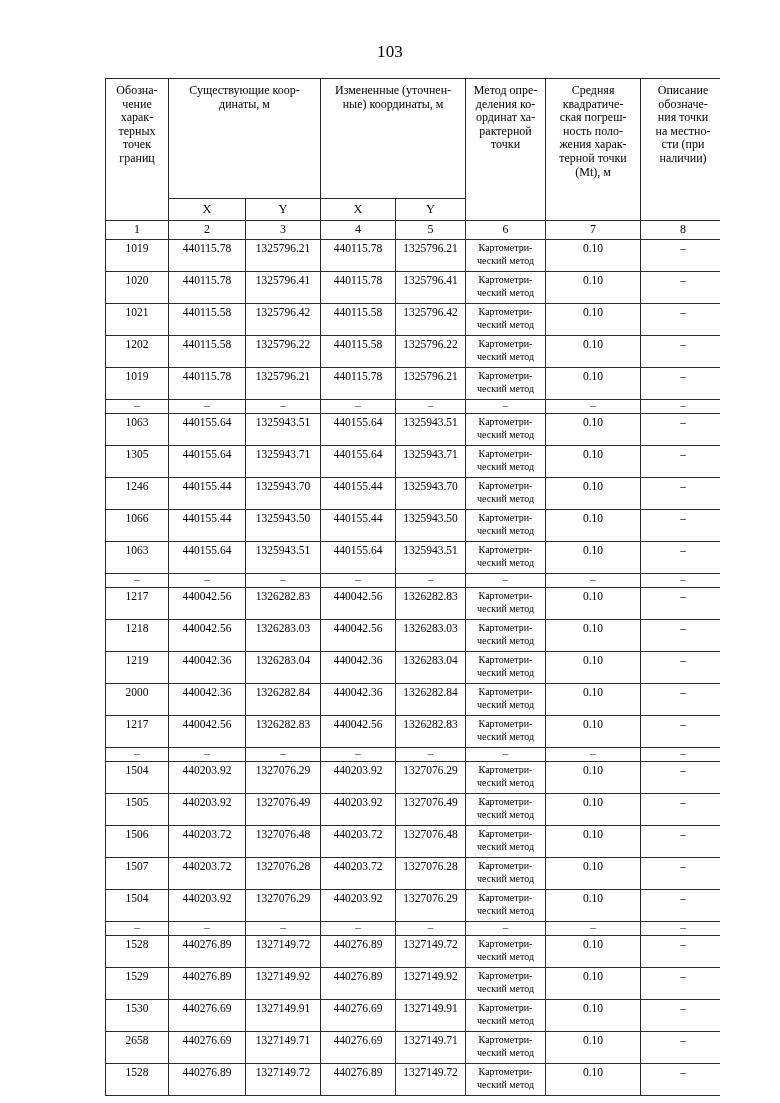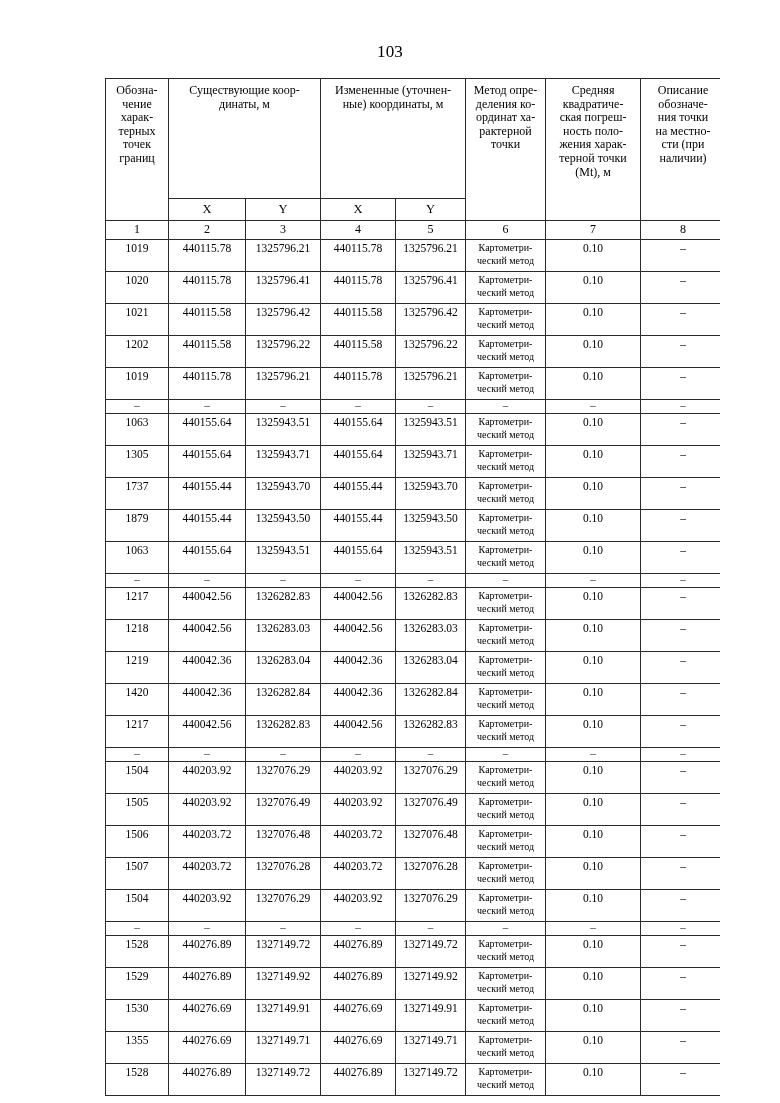--- a/index.html
+++ b/index.html
@@ -242,31 +242,31 @@
             <td>1305</td>
             <td>440155.64</td>
             <td>1325943.71</td>
             <td>440155.64</td>
             <td>1325943.71</td>
             <td class="method">Картометри-<br>ческий метод</td>
             <td>0.10</td>
             <td>–</td>
           </tr>
           <tr class="data-row">
-            <td>1737</td>
+            <td>1246</td>
             <td>440155.44</td>
             <td>1325943.70</td>
             <td>440155.44</td>
             <td>1325943.70</td>
             <td class="method">Картометри-<br>ческий метод</td>
             <td>0.10</td>
             <td>–</td>
           </tr>
           <tr class="data-row">
-            <td>1879</td>
+            <td>1066</td>
             <td>440155.44</td>
             <td>1325943.50</td>
             <td>440155.44</td>
             <td>1325943.50</td>
             <td class="method">Картометри-<br>ческий метод</td>
             <td>0.10</td>
             <td>–</td>
           </tr>
           <tr class="data-row">
             <td>1063</td>
@@ -312,21 +312,21 @@
             <td>1219</td>
             <td>440042.36</td>
             <td>1326283.04</td>
             <td>440042.36</td>
             <td>1326283.04</td>
             <td class="method">Картометри-<br>ческий метод</td>
             <td>0.10</td>
             <td>–</td>
           </tr>
           <tr class="data-row">
-            <td>1420</td>
+            <td>2000</td>
             <td>440042.36</td>
             <td>1326282.84</td>
             <td>440042.36</td>
             <td>1326282.84</td>
             <td class="method">Картометри-<br>ческий метод</td>
             <td>0.10</td>
             <td>–</td>
           </tr>
           <tr class="data-row">
             <td>1217</td>
@@ -432,21 +432,21 @@
             <td>1530</td>
             <td>440276.69</td>
             <td>1327149.91</td>
             <td>440276.69</td>
             <td>1327149.91</td>
             <td class="method">Картометри-<br>ческий метод</td>
             <td>0.10</td>
             <td>–</td>
           </tr>
           <tr class="data-row">
-            <td>1355</td>
+            <td>2658</td>
             <td>440276.69</td>
             <td>1327149.71</td>
             <td>440276.69</td>
             <td>1327149.71</td>
             <td class="method">Картометри-<br>ческий метод</td>
             <td>0.10</td>
             <td>–</td>
           </tr>
           <tr class="data-row">
             <td>1528</td>

